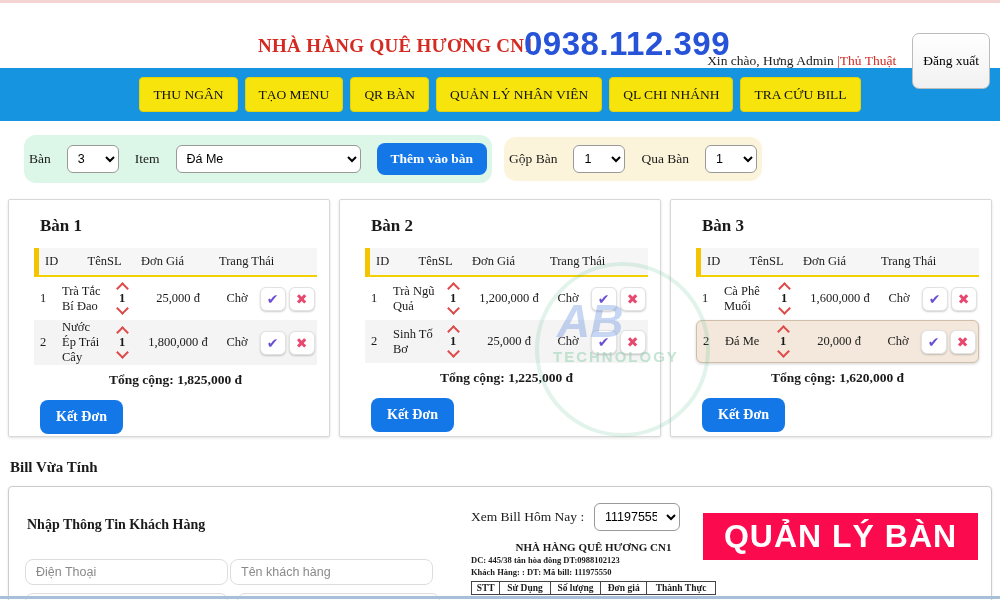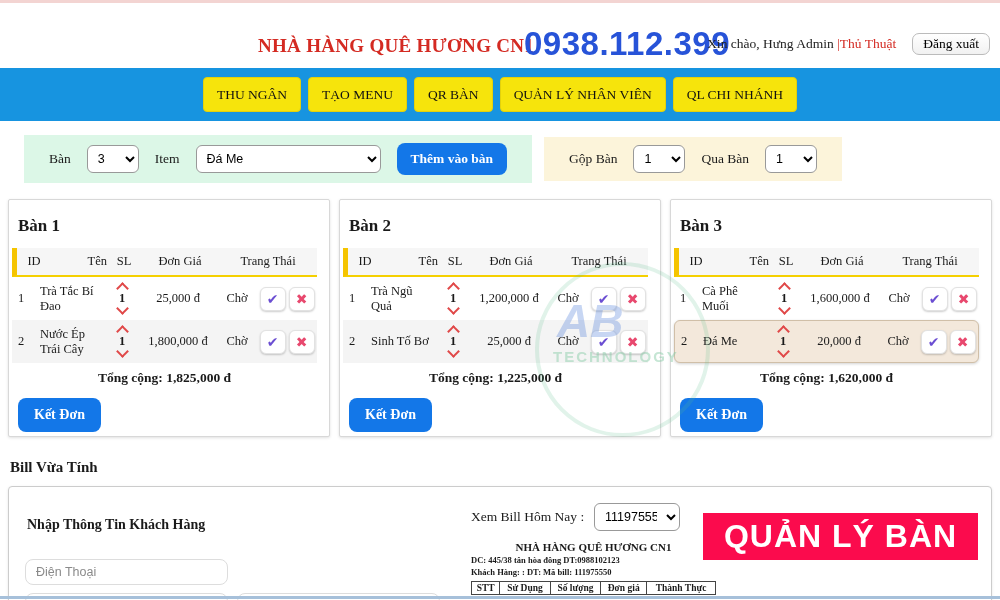--- a/index.html
+++ b/index.html
@@ -23,68 +23,68 @@
     position:absolute; left:524px; top:22px;
     font-family:"Liberation Sans", sans-serif;
     color:#2753d8; font-size:33px; font-weight:bold; letter-spacing:.5px;
   }
   .header-right { position:absolute; right:10px; top:30px; display:flex; align-items:center; gap:16px; }
   .greeting { font-size:13.5px; color:#222; }
   .greeting .red { color:#d42a22; }
   .logout-btn {
     font-family:"Liberation Serif", serif; font-size:13.5px;
     background:linear-gradient(#fff,#f1f1f1);
-    border:1px solid #bbb; border-radius:7px; padding:2px 10px; cursor:pointer;
+    border:1px solid #bbb; border-radius:7px; padding:19px 10px; cursor:pointer;
   }
 
   
   .nav {
     height:53px; background:#1794e0;
     display:flex; justify-content:center; align-items:center; gap:7px;
   }
   .tab {
     background:#f6e40c; border:1px solid #e3d10b; border-radius:4px;
     height:35px; display:flex; align-items:center;
     padding:0 13px; font-size:13.5px; color:#111; cursor:pointer;
     font-family:"Liberation Serif", serif; white-space:nowrap;
   }
   .tab.active { background:#fff; border-color:#fff; }
 
   
   .toolbar { display:flex; gap:12px; margin:14px 0 0 24px; align-items:center; }
-  .tool-group { display:flex; align-items:center; gap:16px; border-radius:0; padding:8px 25px; }
+  .tool-group { display:flex; align-items:center; gap:16px; border-radius:12px; padding:8px 5px; }
   .tool-group.mint { background:#dcf7e7; }
   .tool-group.cream { background:#fcf4da; }
   .tool-label { font-size:13.5px; }
   select {
     font-family:"Liberation Sans", sans-serif; font-size:12.5px;
     border:1px solid #999; border-radius:6px; background:#fff; padding:4px 6px; height:28px;
   }
   .item-select { width:185px; }
   .num-select { width:52px; }
   .btn-blue {
     background:#1377e8; color:#fff; border:none; border-radius:8px;
     font-family:"Liberation Serif", serif; font-size:13.5px; font-weight:bold;
     padding:8px 14px; cursor:pointer;
   }
 
   
   .cards { display:flex; gap:9px; margin:16px 8px 0 8px; }
   .card {
     flex:1; background:#fff; border:1px solid #d8d8d8; border-radius:2px;
-    box-shadow:0 1px 3px rgba(0,0,0,.12); padding:12px 12px 10px 3px; height:238px;
+    box-shadow:0 1px 3px rgba(0,0,0,.12); padding:12px 12px 10px 25px; height:238px;
   }
   .card-title { font-size:17px; font-weight:bold; margin:4px 0 12px 6px; }
   .thead {
     display:grid; grid-template-columns:22px 1fr 34px 78px 98px;
     align-items:center; height:29px; background:#f6f6f6;
     border-left:5px solid #f5c400; border-bottom:2px solid #f5d000;
     font-size:12.5px; padding-left:6px;
   }
-  .thead span { text-align:center; }
+  .thead span { }
   .thead .c-name { text-align:right; }
   .trow {
     display:grid; grid-template-columns:22px 1fr 34px 78px 40px 60px;
     align-items:center; min-height:43px; font-size:12.5px; padding-left:6px;
   }
   .trow.alt { background:#f4f4f4; }
   .trow.highlight {
     background:#f3e8db; border:1px solid #d0bfa8; border-radius:6px;
     box-shadow:0 1px 3px rgba(0,0,0,.18);
   }
@@ -160,20 +160,21 @@
     <button class="logout-btn">Đăng xuất</button>
   </div>
 </div>
 
 <div class="nav">
   <div class="tab">THU NGÂN</div>
   <div class="tab">TẠO MENU</div>
   <div class="tab">QR BÀN</div>
   <div class="tab">QUẢN LÝ NHÂN VIÊN</div>
   <div class="tab">QL CHI NHÁNH</div>
+  <div class="tab">TRA CỨU BILL</div>
 </div>
 
 <div class="toolbar">
   <div class="tool-group mint">
     <span class="tool-label">Bàn</span>
     <select class="num-select"><option>3</option></select>
     <span class="tool-label">Item</span>
     <select class="item-select"><option>Đá Me</option></select>
     <button class="btn-blue">Thêm vào bàn</button>
   </div>
@@ -316,20 +317,21 @@
     <button class="submit-btn">Kết Đơn</button>
   </div>
 </div>
 
 <div class="bill-heading">Bill Vừa Tính</div>
 
 <div class="bill-panel">
   <div class="cust-title">Nhập Thông Tin Khách Hàng</div>
   <div class="input-row1">
     <input class="text-input" placeholder="Điện Thoại" style="">
+    <input class="text-input" placeholder="Tên khách hàng" style="">
   </div>
   <div class="input-row2">
     <input class="text-input" style="">
     <input class="text-input" style="">
   </div>
 
   <div class="viewbill-label">Xem Bill Hôm Nay :</div>
   <select class="viewbill-select"><option>111975550</option></select>
 
   <div class="receipt">

